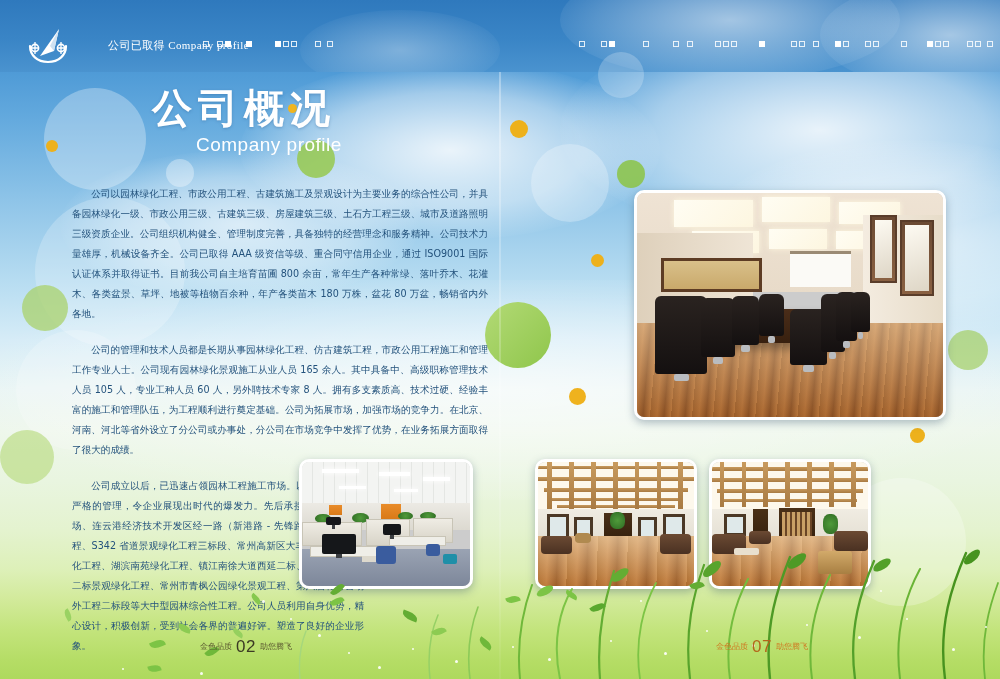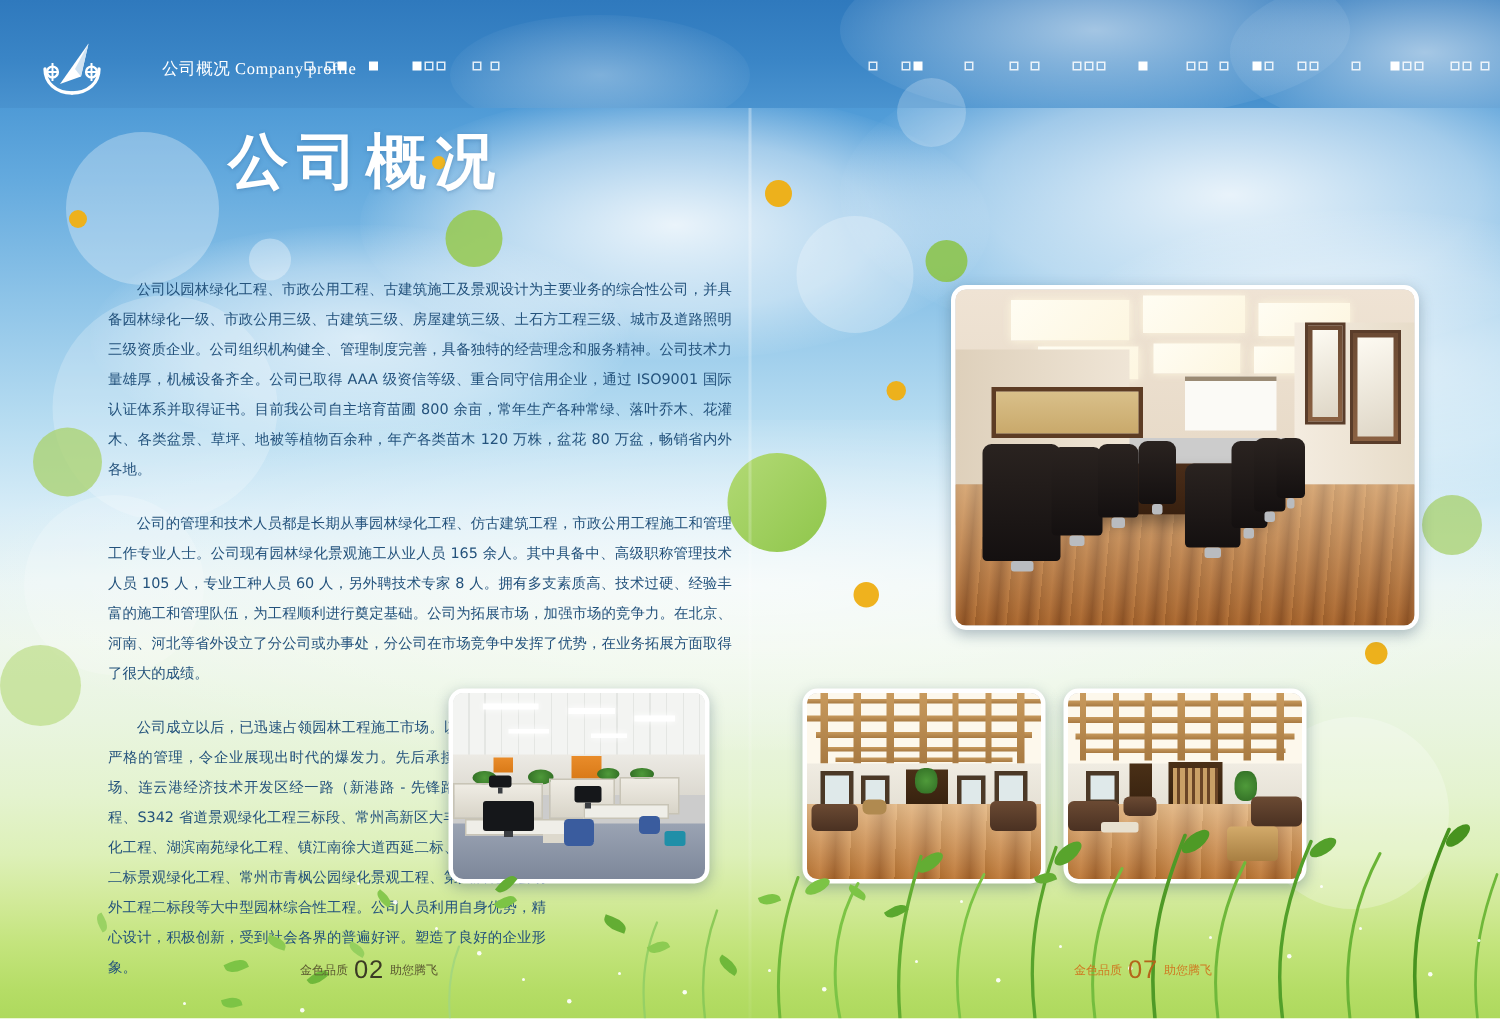--- a/index.html
+++ b/index.html
@@ -235,21 +235,21 @@
         <span class="sq o" style="left:670px"></span>
       <span class="sq o" style="left:698px"></span>
       <span class="sq f" style="left:724px"></span>
         <span class="sq o" style="left:732px"></span>
         <span class="sq o" style="left:740px"></span>
       <span class="sq o" style="left:764px"></span>
         <span class="sq o" style="left:772px"></span>
         <span class="sq o" style="left:784px"></span>
     </div>
 
-    <div class="navtext">公司概况 Company profile</div>
+    <div class="navtext">公司已取得 Company profile</div>
   </div>
 
   <div class="bub" style="left:44px;top:88px;width:102px;height:102px;background:rgba(255,255,255,.30);"></div>
   <div class="bub" style="left:166px;top:159px;width:28px;height:28px;background:rgba(255,255,255,.34);"></div>
   <div class="bub" style="left:35px;top:197px;width:150px;height:150px;background:rgba(255,255,255,.22);"></div>
   <div class="bub" style="left:531px;top:144px;width:78px;height:78px;background:rgba(255,255,255,.26);"></div>
   <div class="bub" style="left:598px;top:52px;width:46px;height:46px;background:rgba(255,255,255,.22);"></div>
   <div class="bub" style="left:16px;top:330px;width:120px;height:120px;background:rgba(255,255,255,.20);"></div>
   <div class="bub" style="left:838px;top:478px;width:128px;height:128px;background:rgba(255,255,255,.26);"></div>
 
@@ -263,23 +263,24 @@
   <div class="bub" style="left:297px;top:140px;width:38px;height:38px;background:#96c94f;opacity:.85;"></div>
   <div class="bub" style="left:617px;top:160px;width:28px;height:28px;background:#8dc44e;opacity:.9;"></div>
   <div class="bub" style="left:485px;top:302px;width:66px;height:66px;background:linear-gradient(135deg,#b3da76,#8fc64b);"></div>
   <div class="bub" style="left:22px;top:285px;width:46px;height:46px;background:#a9d16b;opacity:.75;"></div>
   <div class="bub" style="left:948px;top:330px;width:40px;height:40px;background:#a4cf63;opacity:.7;"></div>
   <div class="bub" style="left:0px;top:430px;width:54px;height:54px;background:#b4d977;opacity:.6;"></div>
 
   <div class="spine"></div>
 
   <div class="title-cn">公司概况</div>
+  <div class="title-en">Company profile</div>
 
   <div class="body-col">
-    <p>公司以园林绿化工程、市政公用工程、古建筑施工及景观设计为主要业务的综合性公司，并具备园林绿化一级、市政公用三级、古建筑三级、房屋建筑三级、土石方工程三级、城市及道路照明三级资质企业。公司组织机构健全、管理制度完善，具备独特的经营理念和服务精神。公司技术力量雄厚，机械设备齐全。公司已取得 AAA 级资信等级、重合同守信用企业，通过 ISO9001 国际认证体系并取得证书。目前我公司自主培育苗圃 800 余亩，常年生产各种常绿、落叶乔木、花灌木、各类盆景、草坪、地被等植物百余种，年产各类苗木 120 万株，盆花 80 万盆，畅销省内外各地。</p>
+    <p>公司以园林绿化工程、市政公用工程、古建筑施工及景观设计为主要业务的综合性公司，并具备园林绿化一级、市政公用三级、古建筑三级、房屋建筑三级、土石方工程三级、城市及道路照明三级资质企业。公司组织机构健全、管理制度完善，具备独特的经营理念和服务精神。公司技术力量雄厚，机械设备齐全。公司已取得 AAA 级资信等级、重合同守信用企业，通过 ISO9001 国际认证体系并取得证书。目前我公司自主培育苗圃 800 余亩，常年生产各种常绿、落叶乔木、花灌木、各类盆景、草坪、地被等植物百余种，年产各类苗木 180 万株，盆花 80 万盆，畅销省内外各地。</p>
     <p>公司的管理和技术人员都是长期从事园林绿化工程、仿古建筑工程，市政公用工程施工和管理工作专业人士。公司现有园林绿化景观施工从业人员 165 余人。其中具备中、高级职称管理技术人员 105 人，专业工种人员 60 人，另外聘技术专家 8 人。拥有多支素质高、技术过硬、经验丰富的施工和管理队伍，为工程顺利进行奠定基础。公司为拓展市场，加强市场的竞争力。在北京、河南、河北等省外设立了分公司或办事处，分公司在市场竞争中发挥了优势，在业务拓展方面取得了很大的成绩。</p>
     <p class="narrow">公司成立以后，已迅速占领园林工程施工市场。以先进的工艺和严格的管理，令企业展现出时代的爆发力。先后承接高淳县人民广场、连云港经济技术开发区经一路（新港路 - 先锋路）道路绿化工程、S342 省道景观绿化工程三标段、常州高新区大丰工业园区内绿化工程、湖滨南苑绿化工程、镇江南徐大道西延二标、常州五星公园二标景观绿化工程、常州市青枫公园绿化景观工程、第八届花博会场外工程二标段等大中型园林综合性工程。公司人员利用自身优势，精心设计，积极创新，受到社会各界的普遍好评。塑造了良好的企业形象。</p>
 
   </div>
 
   <div class="photo" style="left:634px;top:190px;width:312px;height:230px;">
     <div class="ph-inner">
       <div class="cr-ceil"></div>
       <div class="cr-panel" style="left:12%;top:3%;width:26%;height:12%;"></div>
       <div class="cr-panel" style="left:41%;top:2%;width:22%;height:11%;"></div>

